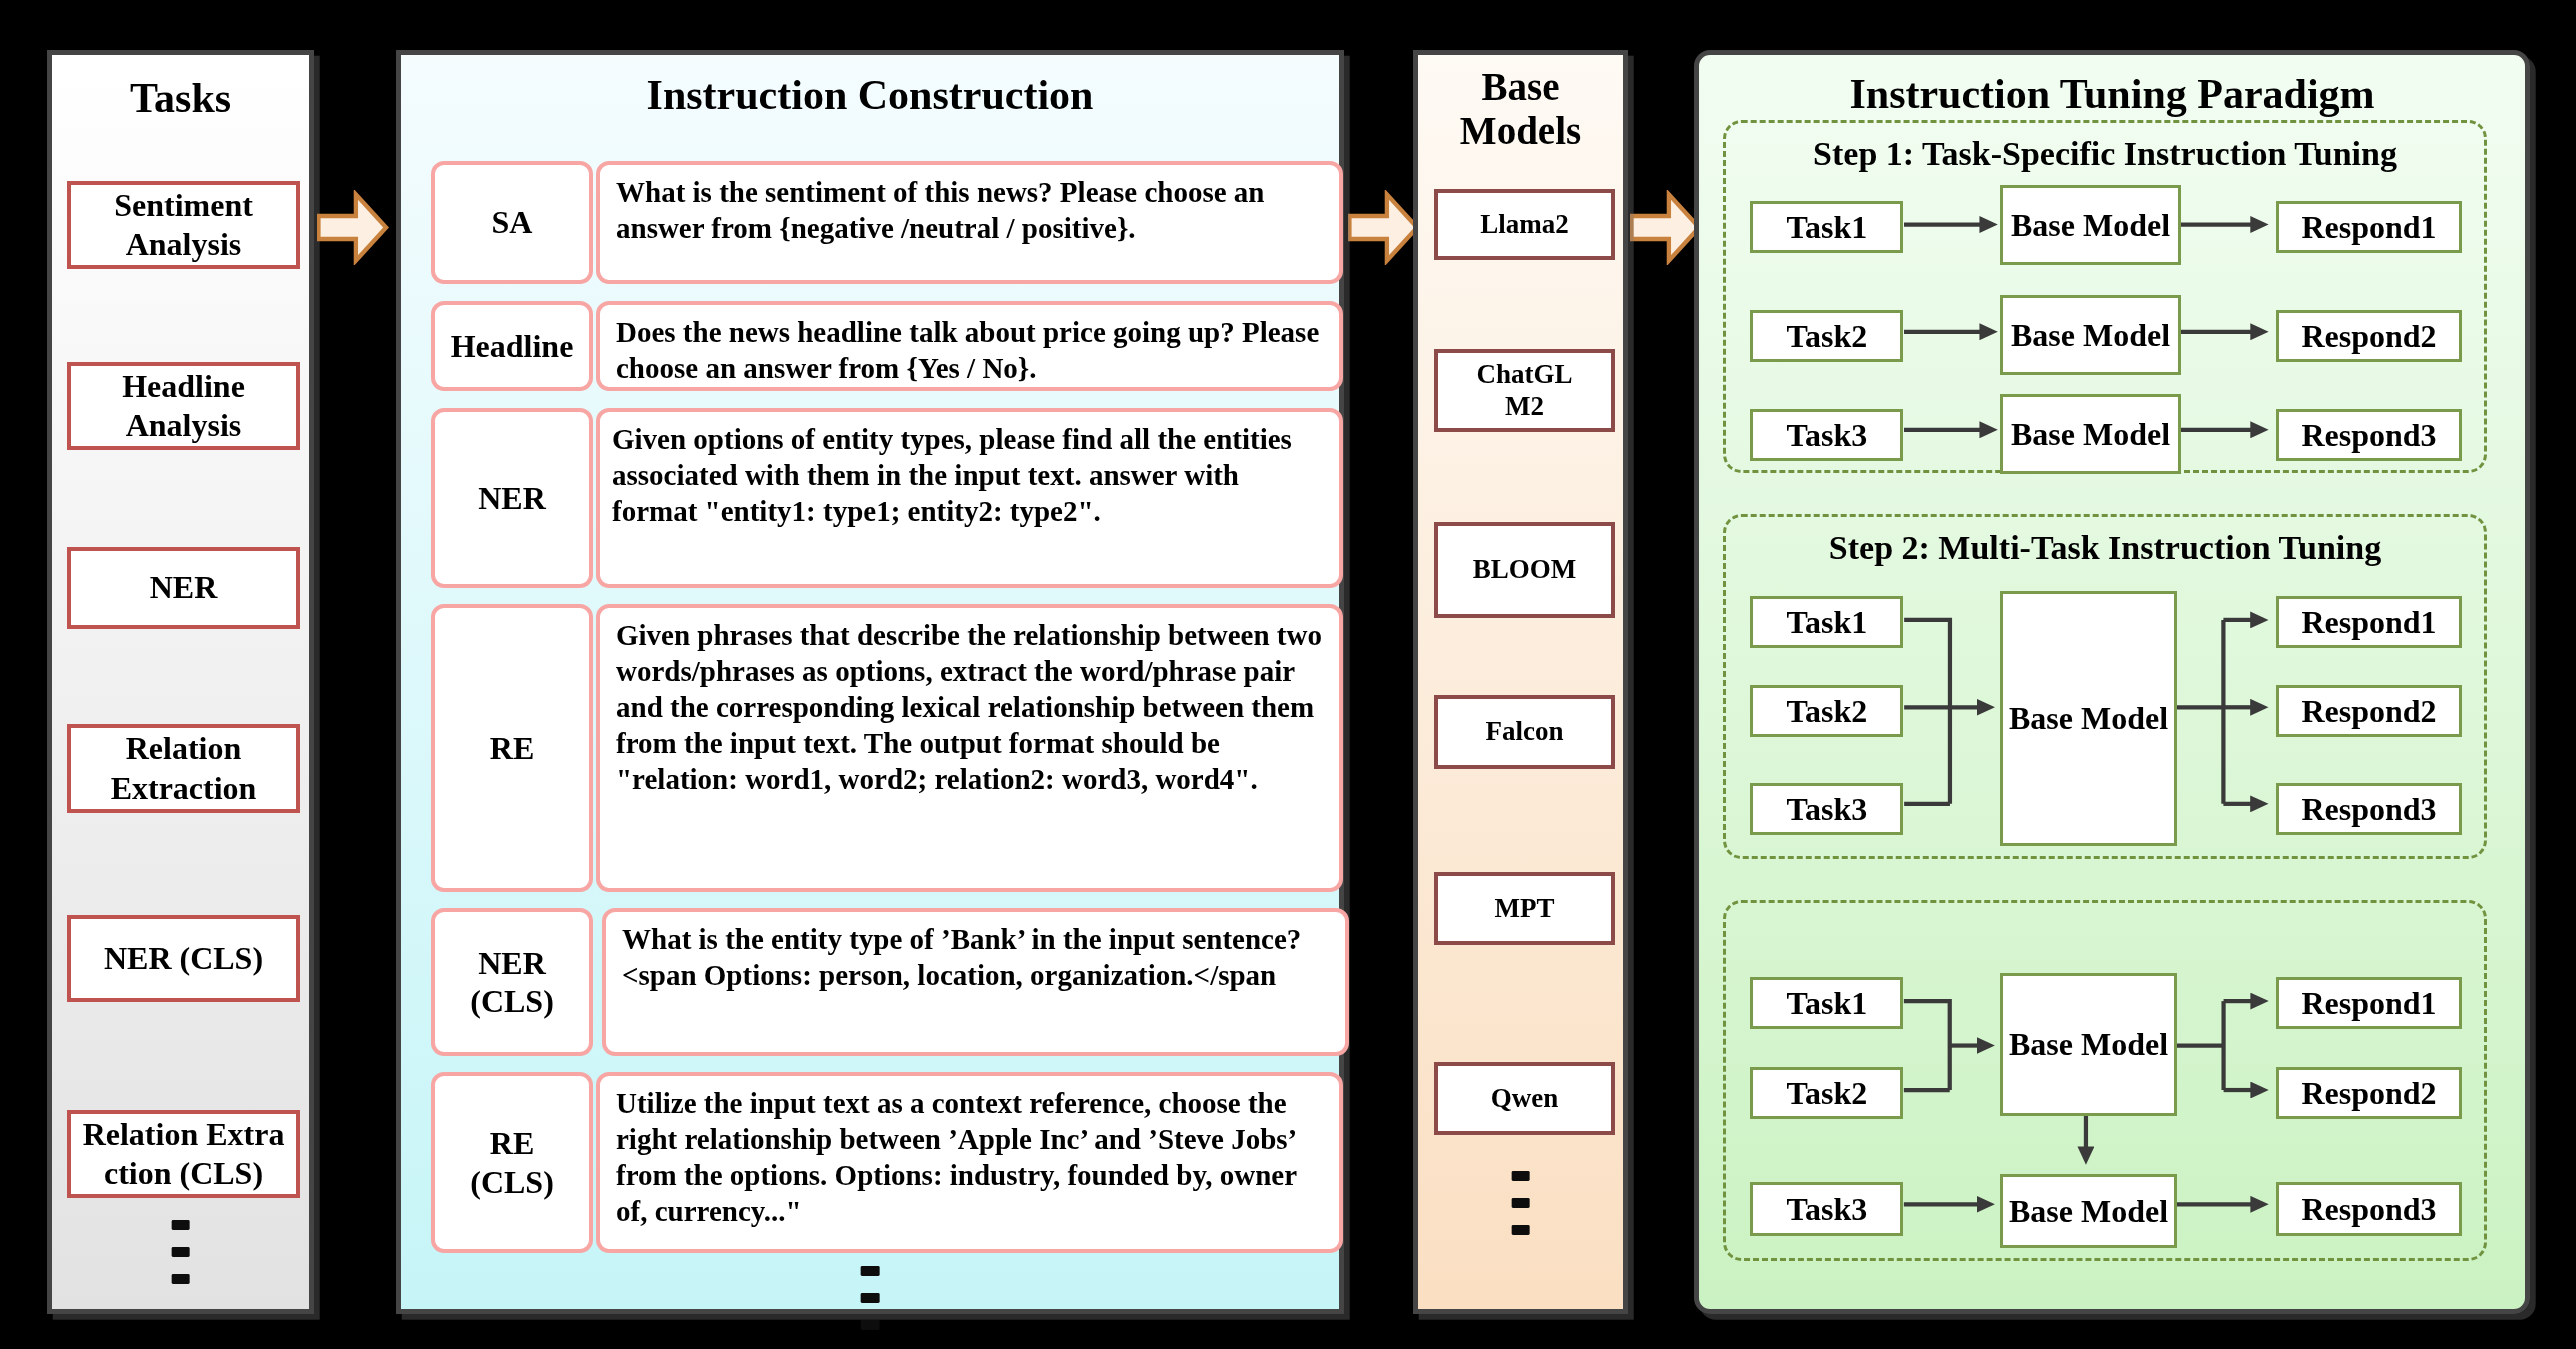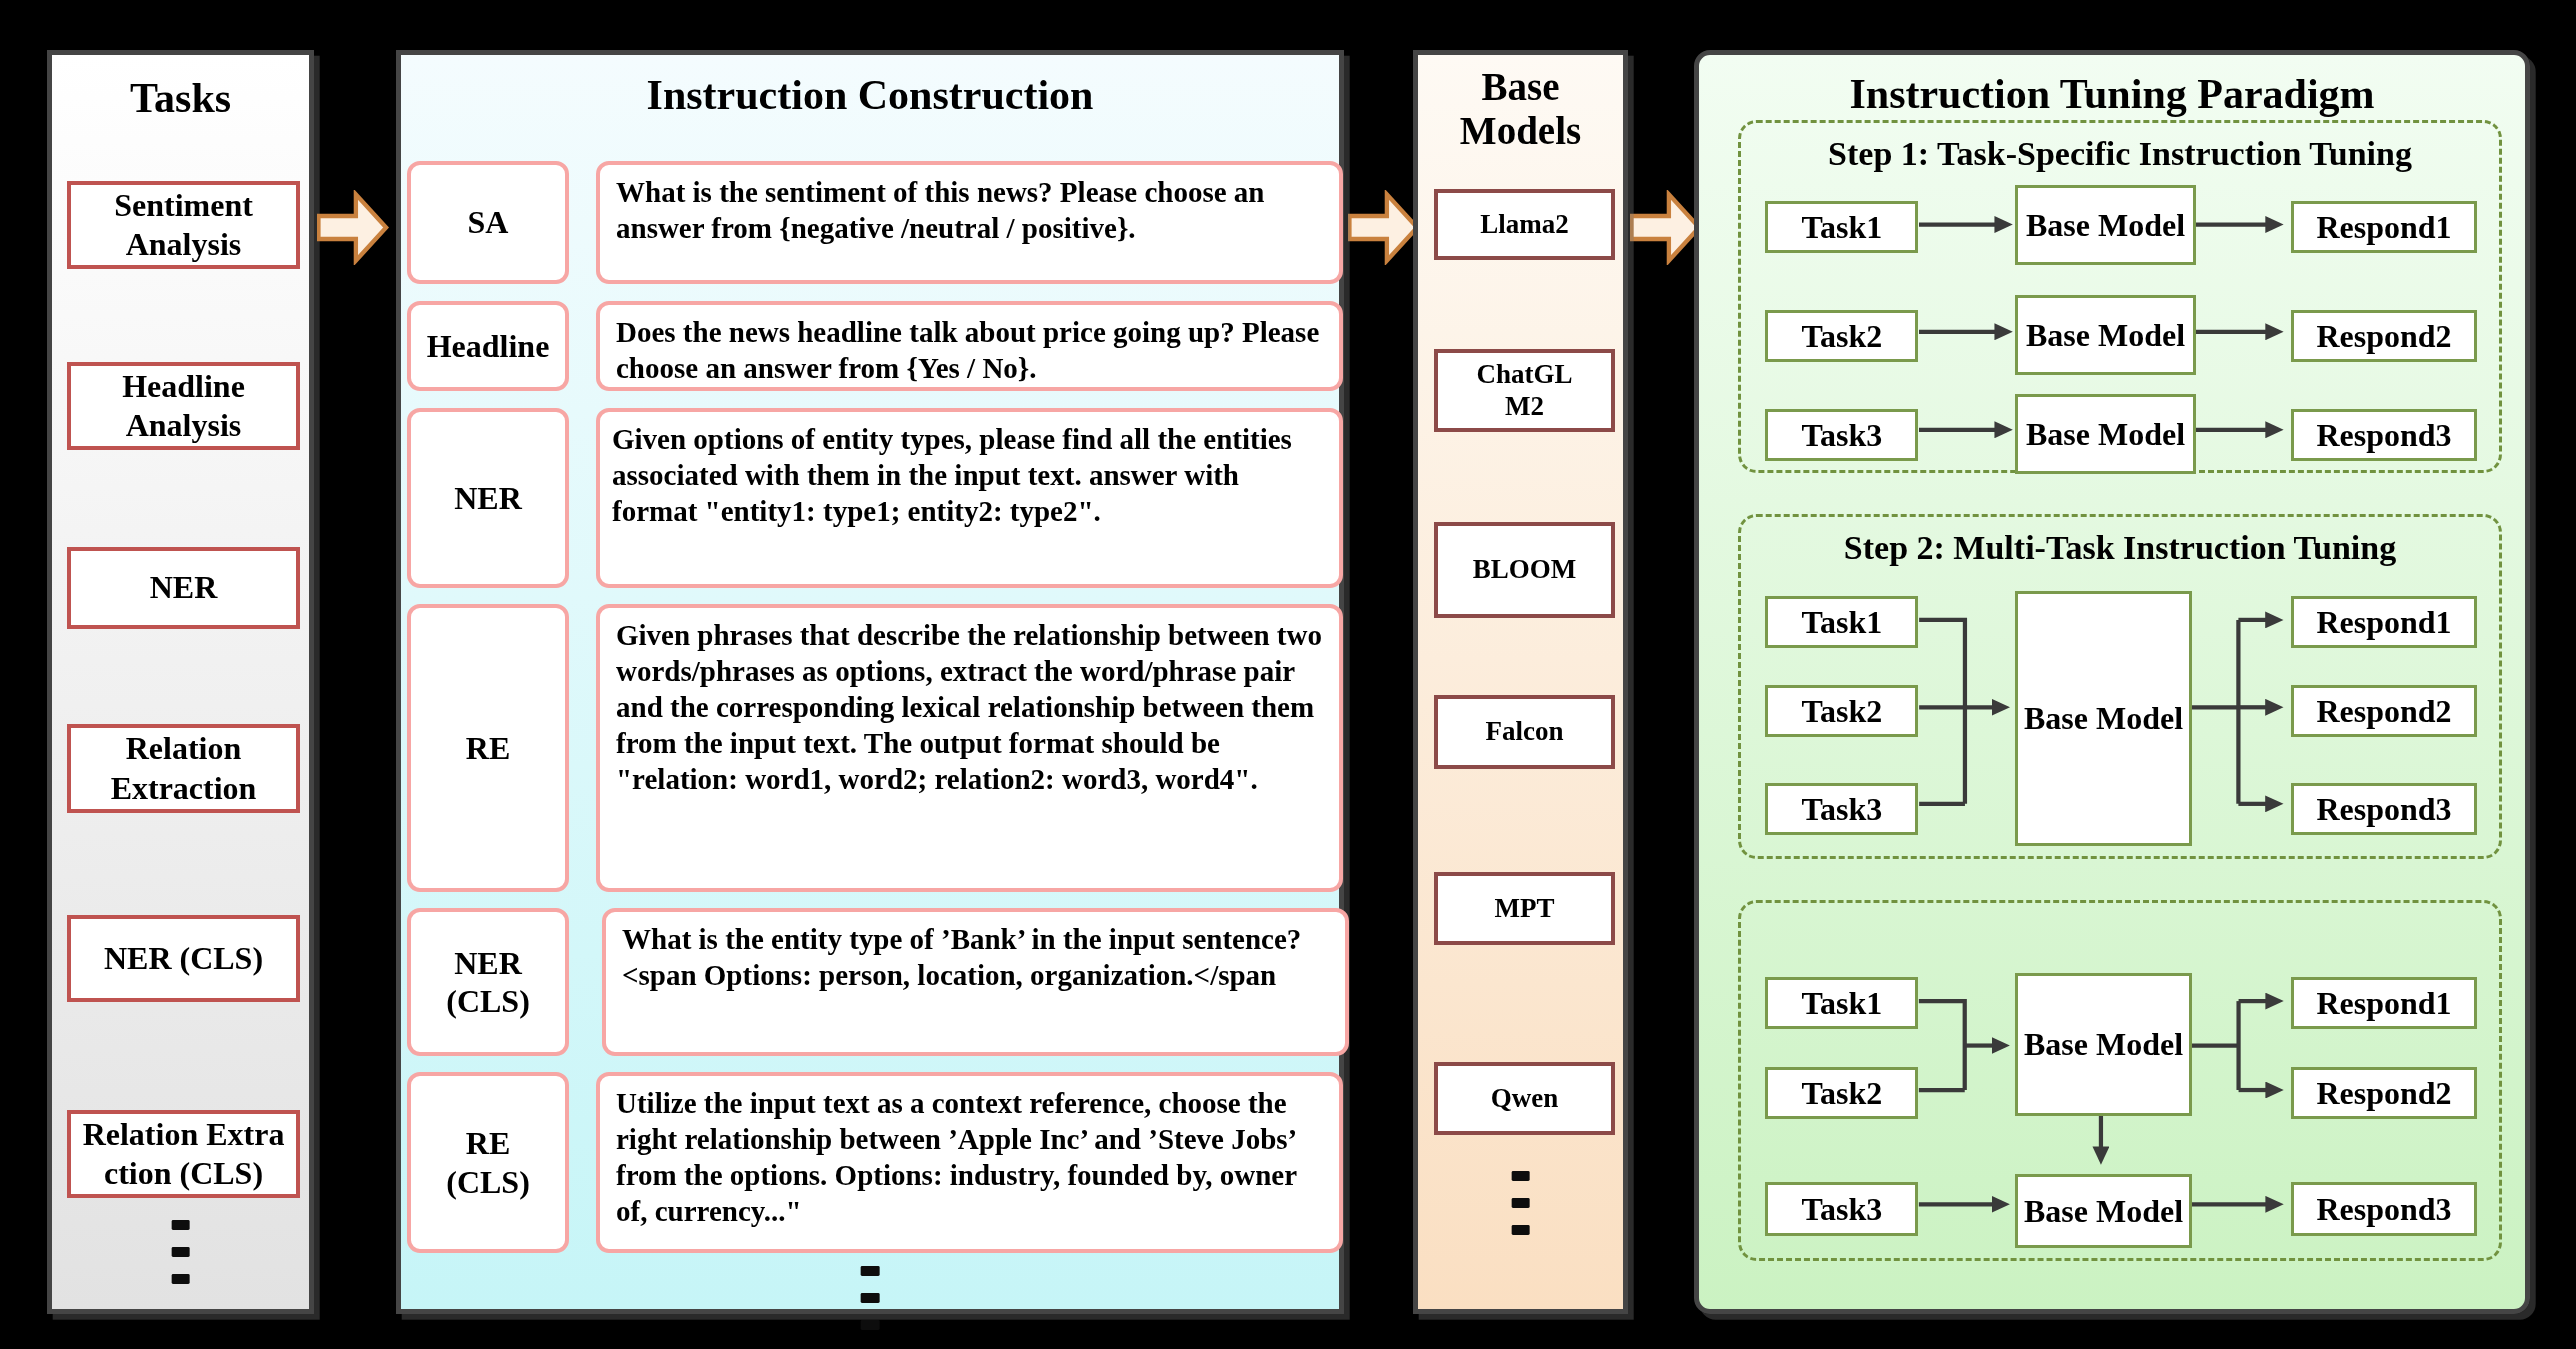--- a/index.html
+++ b/index.html
@@ -29,34 +29,34 @@
   .col-title{display:block; width:100%; text-align:center; font-size:42px; line-height:1.12; margin-top:20px;}
   .col-construction .col-title{margin-top:17px;}
   .col-models .col-title{font-size:39px; margin-top:10px; padding:0 21.5px;}
   .col-paradigm .col-title{margin-top:16px;}
 
   .task-box{position:absolute; left:15px; width:233px; background:#fff;
        border:4.3px solid var(--task-box-border); display:flex; align-items:center; justify-content:center;
        text-align:center; font-size:32px; line-height:1.22; padding:2.9px 5.7px;}
   .task-box.break{word-break:break-all;}
 
-  .crow-label{position:absolute; left:6px; width:162px; background:#fff;
+  .crow-label{position:absolute; left:30px; width:162px; background:#fff;
        border:4.3px solid var(--construction-box-border); border-radius:13px;
        display:flex; align-items:center; justify-content:center; text-align:center;
        font-size:32px; line-height:1.2; padding:4.3px 14.4px;}
   .crow-text{position:absolute; left:195px; width:747px; background:#fff;
        border:4.3px solid var(--construction-box-border); border-radius:13px;
        font-size:29px; line-height:36px; padding:8.6px 16px; text-align:left;}
 
   .model-box{position:absolute; left:16px; width:181px; background:#fff;
        border:4.3px solid var(--model-box-border); display:flex; align-items:center; justify-content:center;
        text-align:center; font-size:27px; line-height:1.18; padding:2.9px 4.3px;}
   .model-box .narrow{max-width:8.3ch; word-break:break-all; display:inline-block;}
 
-  .step{position:absolute; left:39px; width:764px; border:3.6px dashed var(--step-border); border-radius:18.7px;font-family:Liberation Serif, serif;}
+  .step{position:absolute; left:24px; width:764px; border:3.6px dashed var(--step-border); border-radius:18.7px;font-family:Liberation Serif, serif;}
   .step1{top:65px;  height:353px;}
   .step2{top:459px; height:345px;}
   .step3{top:845px;height:361px;}
   .step-title{position:absolute; top:11.5px; left:0; width:100%; text-align:center; font-size:34px;}
   .tbox{position:absolute; background:#fff; border:3.6px solid var(--tuning-box-border);
        display:flex; align-items:center; justify-content:center; text-align:center;
        font-size:32px; line-height:1.2; padding:1.4px 4.3px;}
   .conn{position:absolute; left:0; top:0; width:100%; height:100%;}
   .connector{stroke:var(--connector); stroke-width:6; fill:none;}
   .ah{fill:var(--connector);}

